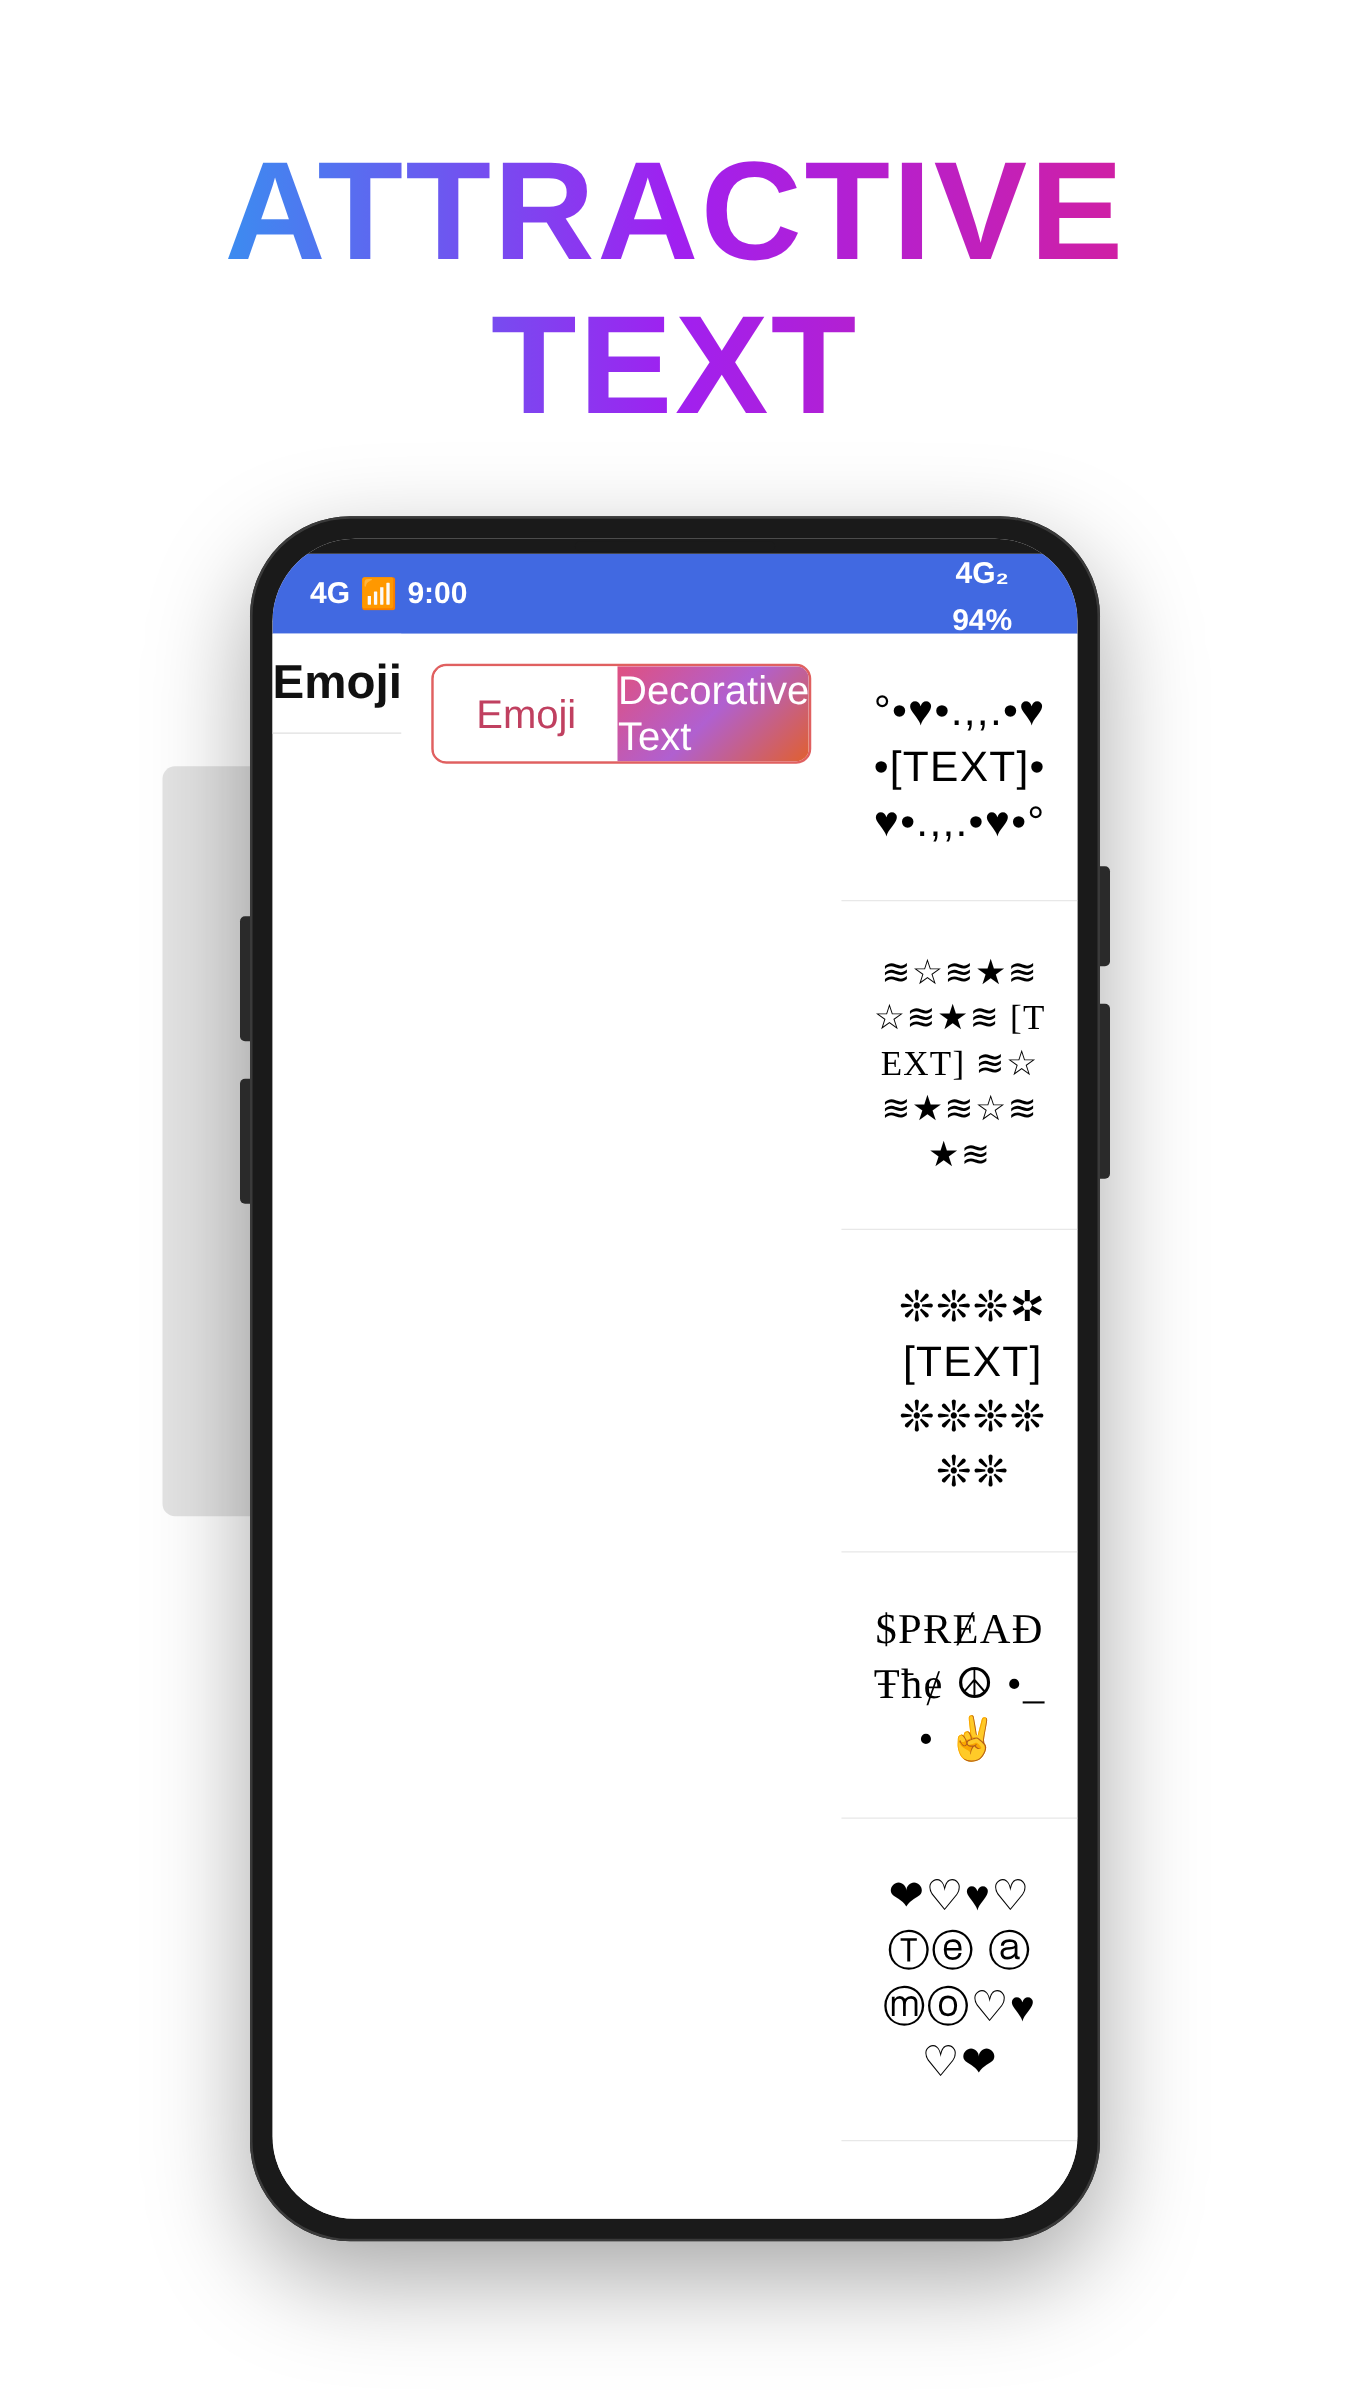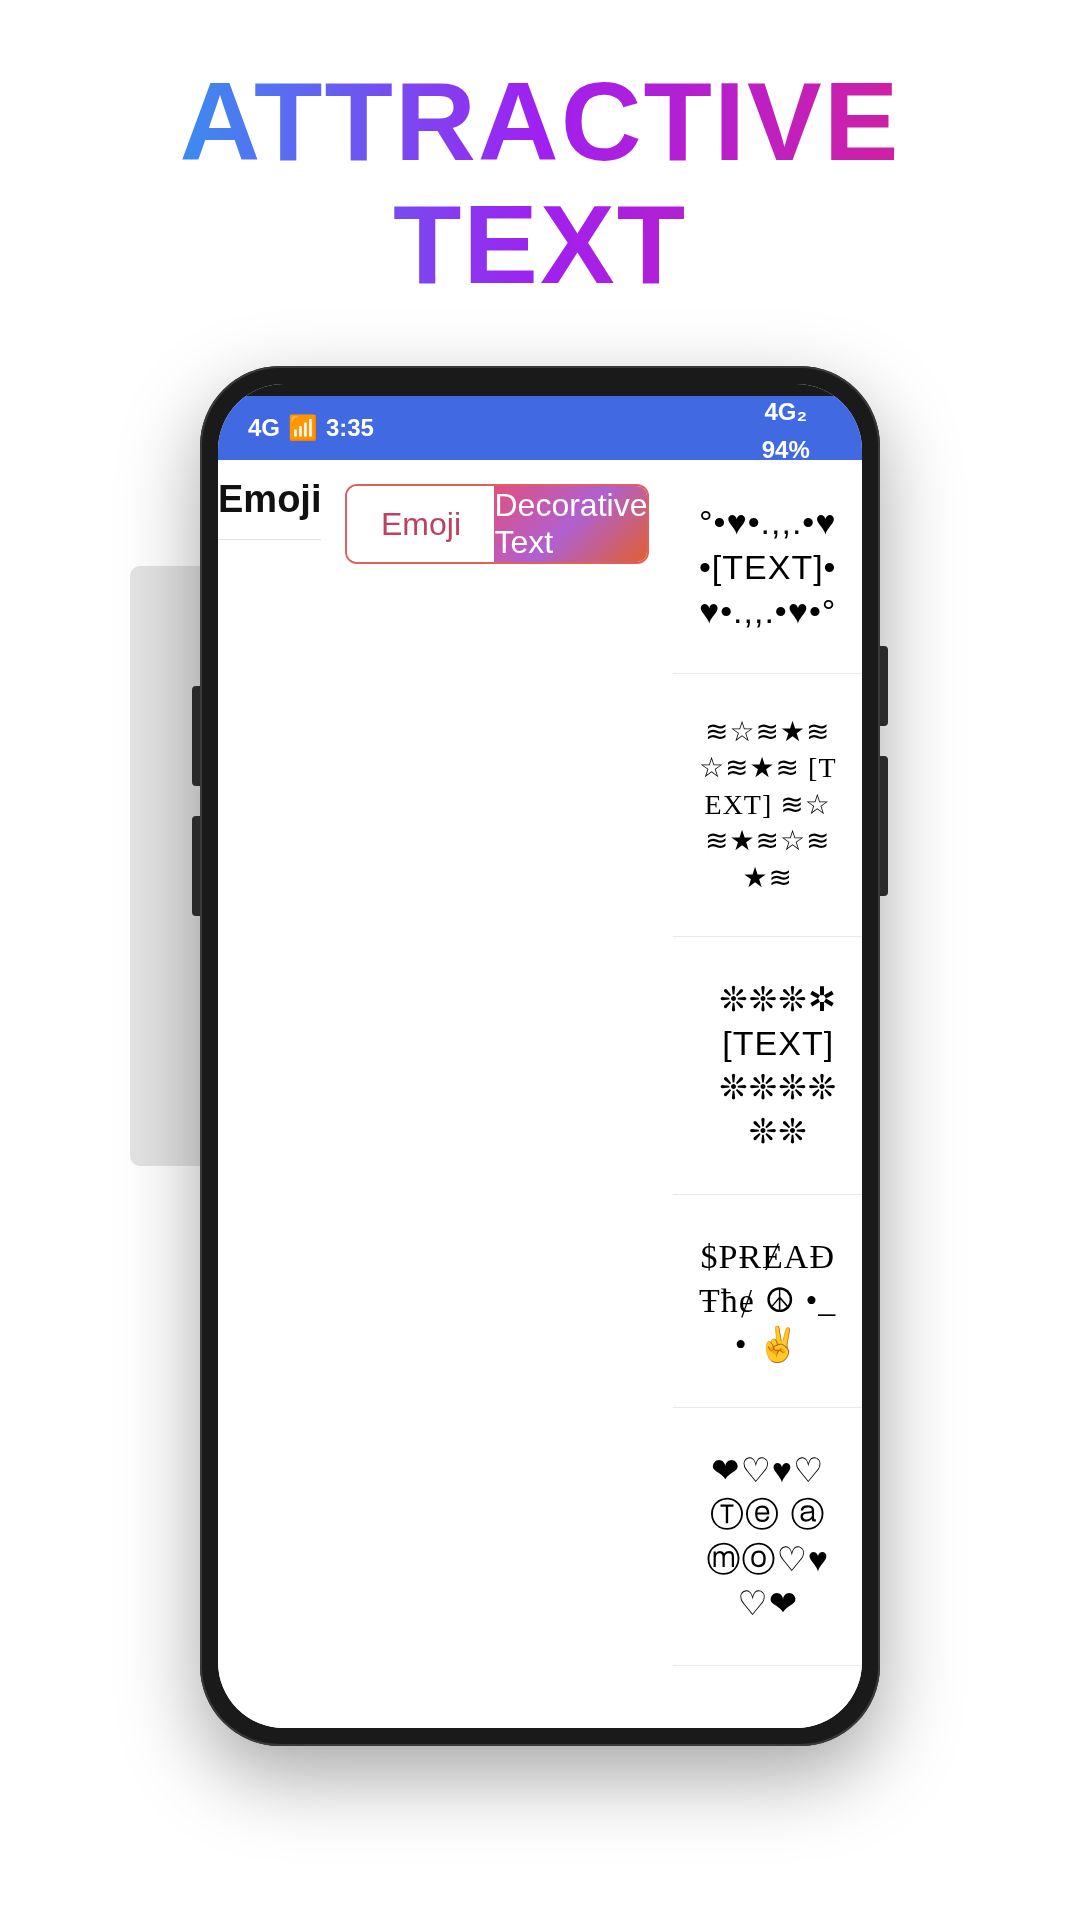--- a/index.html
+++ b/index.html
@@ -22,20 +22,21 @@
     }
     .title-text {
       font-size: 112px;
       font-weight: 900;
       line-height: 1.1;
       background: linear-gradient(to right, #1ab0f0, #a020f0, #e0208a);
       -webkit-background-clip: text;
       -webkit-text-fill-color: transparent;
       background-clip: text;
       letter-spacing: 2px;
+      margin-top: 47px;
     }
 
     
     .phone-container {
       margin-top: 60px;
       width: 680px;
       position: relative;
     }
     .phone-outer {
       width: 680px;
@@ -290,21 +291,21 @@
     <div class="phone-inner">
 
       <div class="phone-notch">
         <div class="notch-bar"></div>
       </div>
 
       <div class="status-bar">
         <div class="status-left">
           <span>4G</span>
           <span>📶</span>
-          <span>3:35</span>
+          <span>9:00</span>
         </div>
         <div class="status-right">
           <span>Vo LTE1</span>
           <span>4G₂</span>
           <span>94%</span>
           <div class="battery-icon">
             <div class="battery-body">
               <div class="battery-fill"></div>
             </div>
             <div class="battery-tip"></div>

